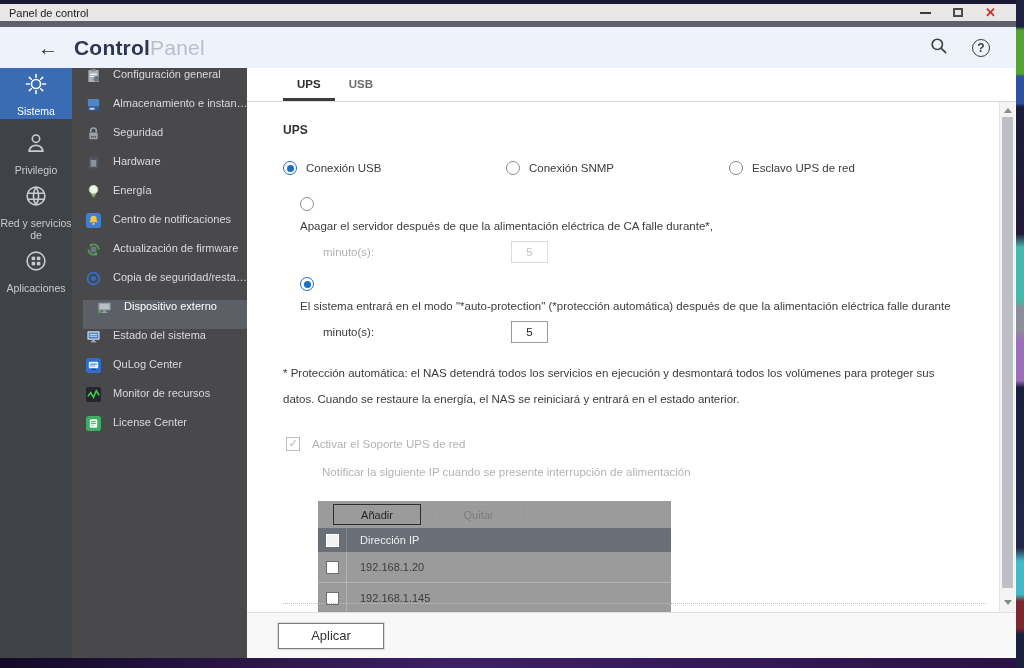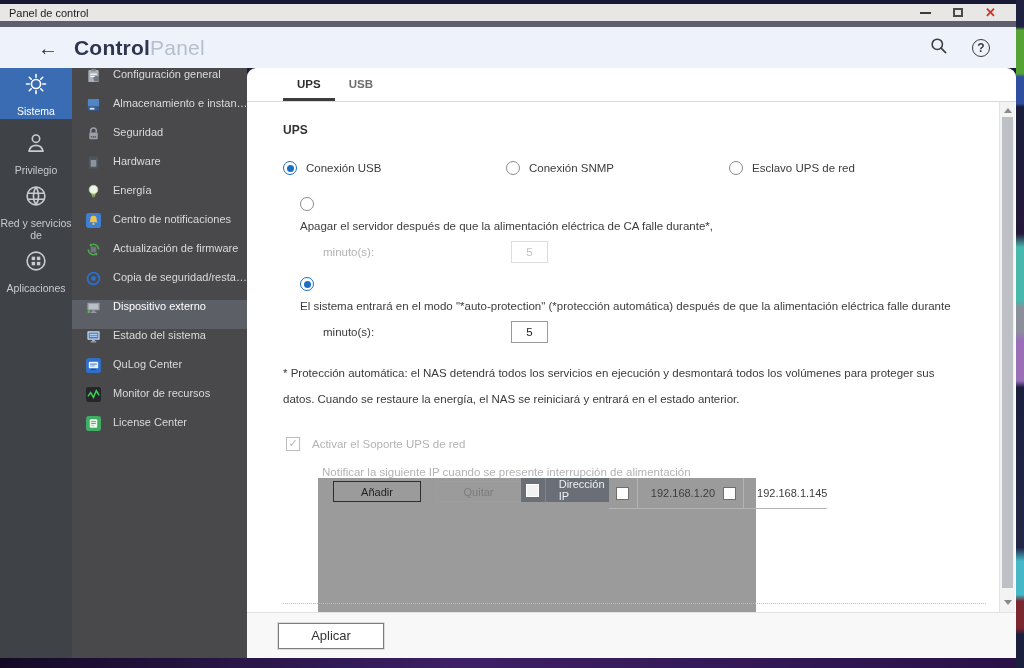--- a/index.html
+++ b/index.html
@@ -46,25 +46,25 @@
   .nav-item { height:51px; margin-bottom:8px; display:flex; flex-direction:column;
     align-items:center; justify-content:center; gap:4px; color:#c9cbce;
     cursor:pointer; text-align:center; }
   .nav-item.selected { background:#3a6cb4; color:#fff; }
   .nav-label { font-size:10.5px; line-height:12px; }
 
   
   .submenu { width:175px; background:#49494c; display:flex; flex-direction:column; }
   .menu-item { height:29px; display:flex; align-items:flex-start; gap:12px;
     padding-left:14px; color:#d9dadc; font-size:11px; cursor:pointer; white-space:nowrap; }
-  .menu-item.selected { background:#5c6066; color:#fff; }
+  .menu-item.selected { background:#5c6066; color:#fff;margin-left:11px; }
   .mi-icon { width:15px; height:15px; flex:0 0 15px; display:flex; }
 
   
-  .content { flex:1; display:flex; flex-direction:column; background:#fff; min-width:0;border-radius:9px; }
+  .content { flex:1; display:flex; flex-direction:column; background:#fff; min-width:0; }
   .tabbar { height:34px; border-bottom:1px solid #d9d9d9; display:flex;
     padding-left:36px; }
   .tab { padding:10px 14px 6px; font-size:11.5px; color:#6d6d6d; cursor:pointer;
     border-bottom:3px solid transparent; font-weight:bold; }
   .tab.active { color:#2e2e2e; border-bottom-color:#3c3c3c; }
 
   .scrollarea { position:relative; flex:1; background:#fff;
     padding:0 64px 0 36px; overflow:hidden; font-size:11.5px; color:#3c3c3c; }
   .sec-title { margin-top:21px; font-weight:bold; font-size:12px; color:#333; }
 
@@ -88,22 +88,22 @@
     background:#fff; }
   .mininput.dim { border-color:#dcdcdc; color:#c2c2c2; }
 
   .note { margin-top:17px; max-width:712px; line-height:26px; color:#3a3a3a; }
 
   .chk-row { margin-top:25px; padding-left:3px; display:flex; align-items:center; gap:12px; }
   .checkbox { width:14px; height:14px; border:1.5px solid #bdbdbd; background:#fff;
     color:#b3b3b3; font-size:11px; line-height:11px; text-align:center; flex:0 0 14px; }
   .notify { margin-top:15px; padding-left:39px; }
 
-  .iptable { margin-top:0; margin-left:35px; width:438px; height:146px;
-    background:#9b9b9b; display:flex; flex-direction:row; }
+  .iptable { margin-top:23px; margin-left:35px; width:353px; height:146px;
+    background:#9b9b9b; display:flex; flex-direction:column; }
   .ttoolbar { height:27px; display:flex; align-items:center; gap:15px; padding-left:15px; }
   .tbtn { width:88px; height:21px; font-size:11px; font-family:"Liberation Sans",sans-serif;
     background:transparent; cursor:pointer; }
   .tbtn.add { border:1px solid #2e2e2e; color:#1f1f1f; }
   .tbtn.remove { border:1px solid #9e9e9e; color:#7c7c7c; width:85px; }
   .thead { height:24px; background:#6a6e76; display:flex; align-items:center;
     color:#eef0f2; font-size:11px; }
   .col-check { width:29px; height:100%; display:flex; align-items:center;
     justify-content:center; }
   .thead .col-check { border-right:1px solid #82868e; }

